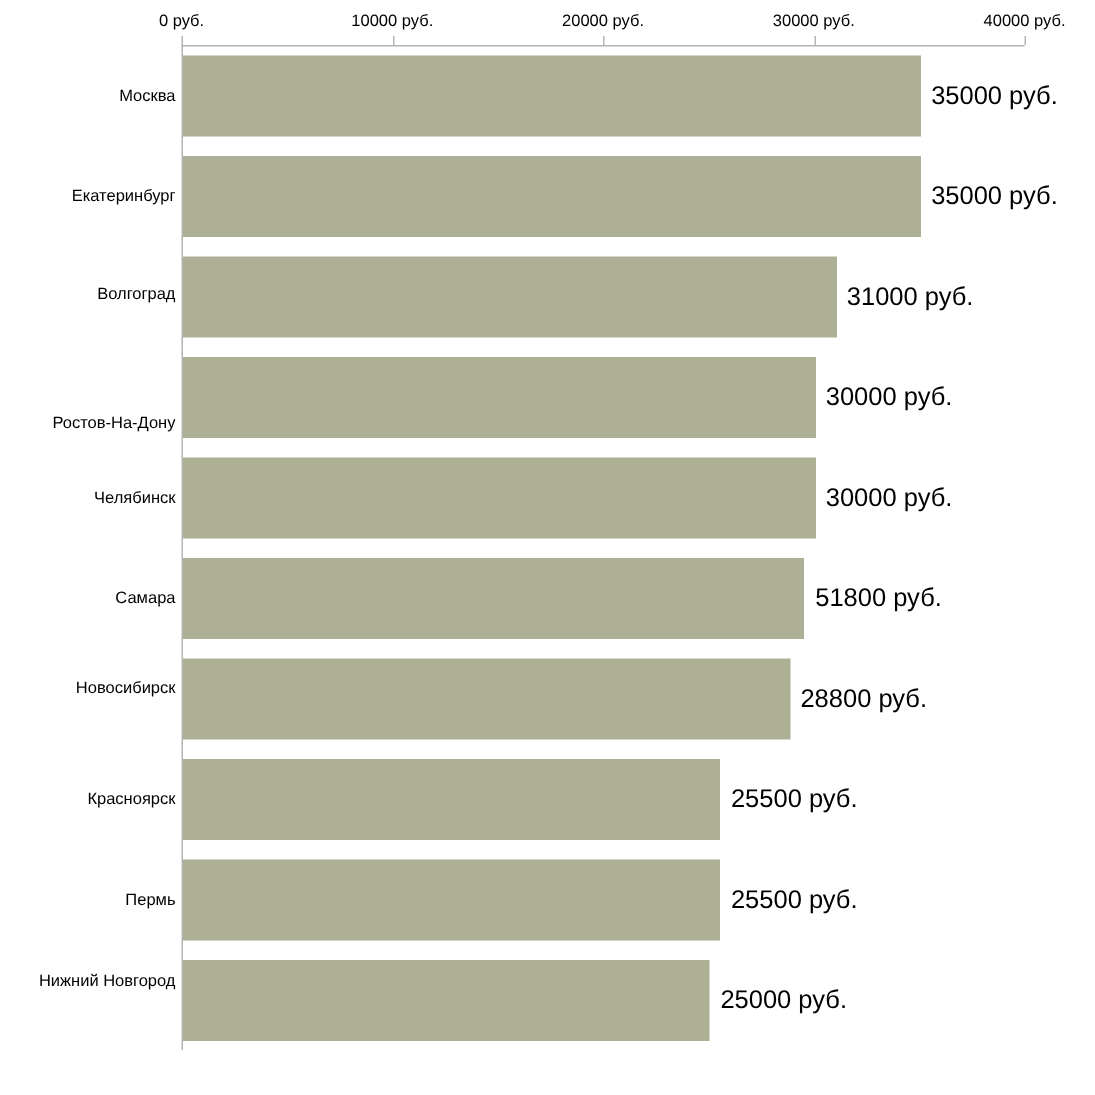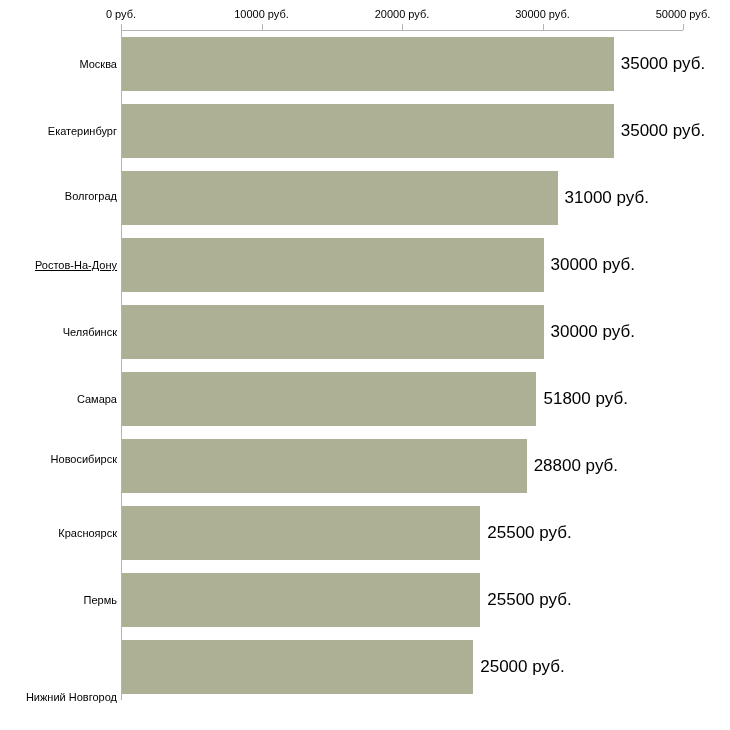--- a/index.html
+++ b/index.html
@@ -88,41 +88,41 @@
   <div id="ticks">
       <div class="tick-mark" style="left: 121px;"></div>
       <div class="tick-label" style="left: 121px;">0 руб.</div>
       <div class="tick-mark" style="left: 261.5px;"></div>
       <div class="tick-label" style="left: 261.5px;">10000 руб.</div>
       <div class="tick-mark" style="left: 402px;"></div>
       <div class="tick-label" style="left: 402px;">20000 руб.</div>
       <div class="tick-mark" style="left: 542.5px;"></div>
       <div class="tick-label" style="left: 542.5px;">30000 руб.</div>
       <div class="tick-mark" style="left: 683px;"></div>
-      <div class="tick-label" style="left: 683px;">50000 руб.</div>
+      <div class="tick-label" style="left: 683px;">40000 руб.</div>
     </div>
   <div id="bars">
       <div class="row" style="top: 0px;">
         <div class="bar" style="top: 37.45px; width: 491.75px; background: rgb(174, 176, 150);"></div>
         <div class="cat-label" style="top: 58.45px;">Москва</div>
         <div class="bar-value" style="left: 620.75px; top: 58.45px;">35000 руб.</div>
       </div>
       <div class="row" style="top: 0px;">
         <div class="bar" style="top: 104.35px; width: 491.75px; background: rgb(174, 176, 150);"></div>
         <div class="cat-label" style="top: 125.35px;">Екатеринбург</div>
         <div class="bar-value" style="left: 620.75px; top: 125.35px;">35000 руб.</div>
       </div>
       <div class="row" style="top: 0px;">
         <div class="bar" style="top: 171.25px; width: 435.55px; background: rgb(174, 176, 150);"></div>
         <div class="cat-label" style="top: 190px;">Волгоград</div>
         <div class="bar-value" style="left: 564.55px; top: 192.25px;">31000 руб.</div>
       </div>
       <div class="row" style="top: 0px;">
         <div class="bar" style="top: 238.15px; width: 421.5px; background: rgb(174, 176, 150);"></div>
-        <div class="cat-label" style="top: 259px; text-decoration: underline;">Ростов-На-Дону</div>
+        <div class="cat-label" style="top: 276px;">Ростов-На-Дону</div>
         <div class="bar-value" style="left: 550.5px; top: 259.15px;">30000 руб.</div>
       </div>
       <div class="row" style="top: 0px;">
         <div class="bar" style="top: 305.05px; width: 421.5px; background: rgb(174, 176, 150);"></div>
         <div class="cat-label" style="top: 326.05px;">Челябинск</div>
         <div class="bar-value" style="left: 550.5px; top: 326.05px;">30000 руб.</div>
       </div>
       <div class="row" style="top: 0px;">
         <div class="bar" style="top: 371.95px; width: 414.475px; background: rgb(174, 176, 150);"></div>
         <div class="cat-label" style="top: 392.95px;">Самара</div>
@@ -138,17 +138,17 @@
         <div class="cat-label" style="top: 526.75px;">Красноярск</div>
         <div class="bar-value" style="left: 487.275px; top: 526.75px;">25500 руб.</div>
       </div>
       <div class="row" style="top: 0px;">
         <div class="bar" style="top: 572.65px; width: 358.275px; background: rgb(174, 176, 150);"></div>
         <div class="cat-label" style="top: 593.65px;">Пермь</div>
         <div class="bar-value" style="left: 487.275px; top: 593.65px;">25500 руб.</div>
       </div>
       <div class="row" style="top: 0px;">
         <div class="bar" style="top: 639.55px; width: 351.25px; background: rgb(174, 176, 150);"></div>
-        <div class="cat-label" style="top: 691px;">Нижний Новгород</div>
+        <div class="cat-label" style="top: 648px;">Нижний Новгород</div>
         <div class="bar-value" style="left: 480.25px; top: 660.55px;">25000 руб.</div>
       </div>
     </div>
 </div>
 
 </body></html>

